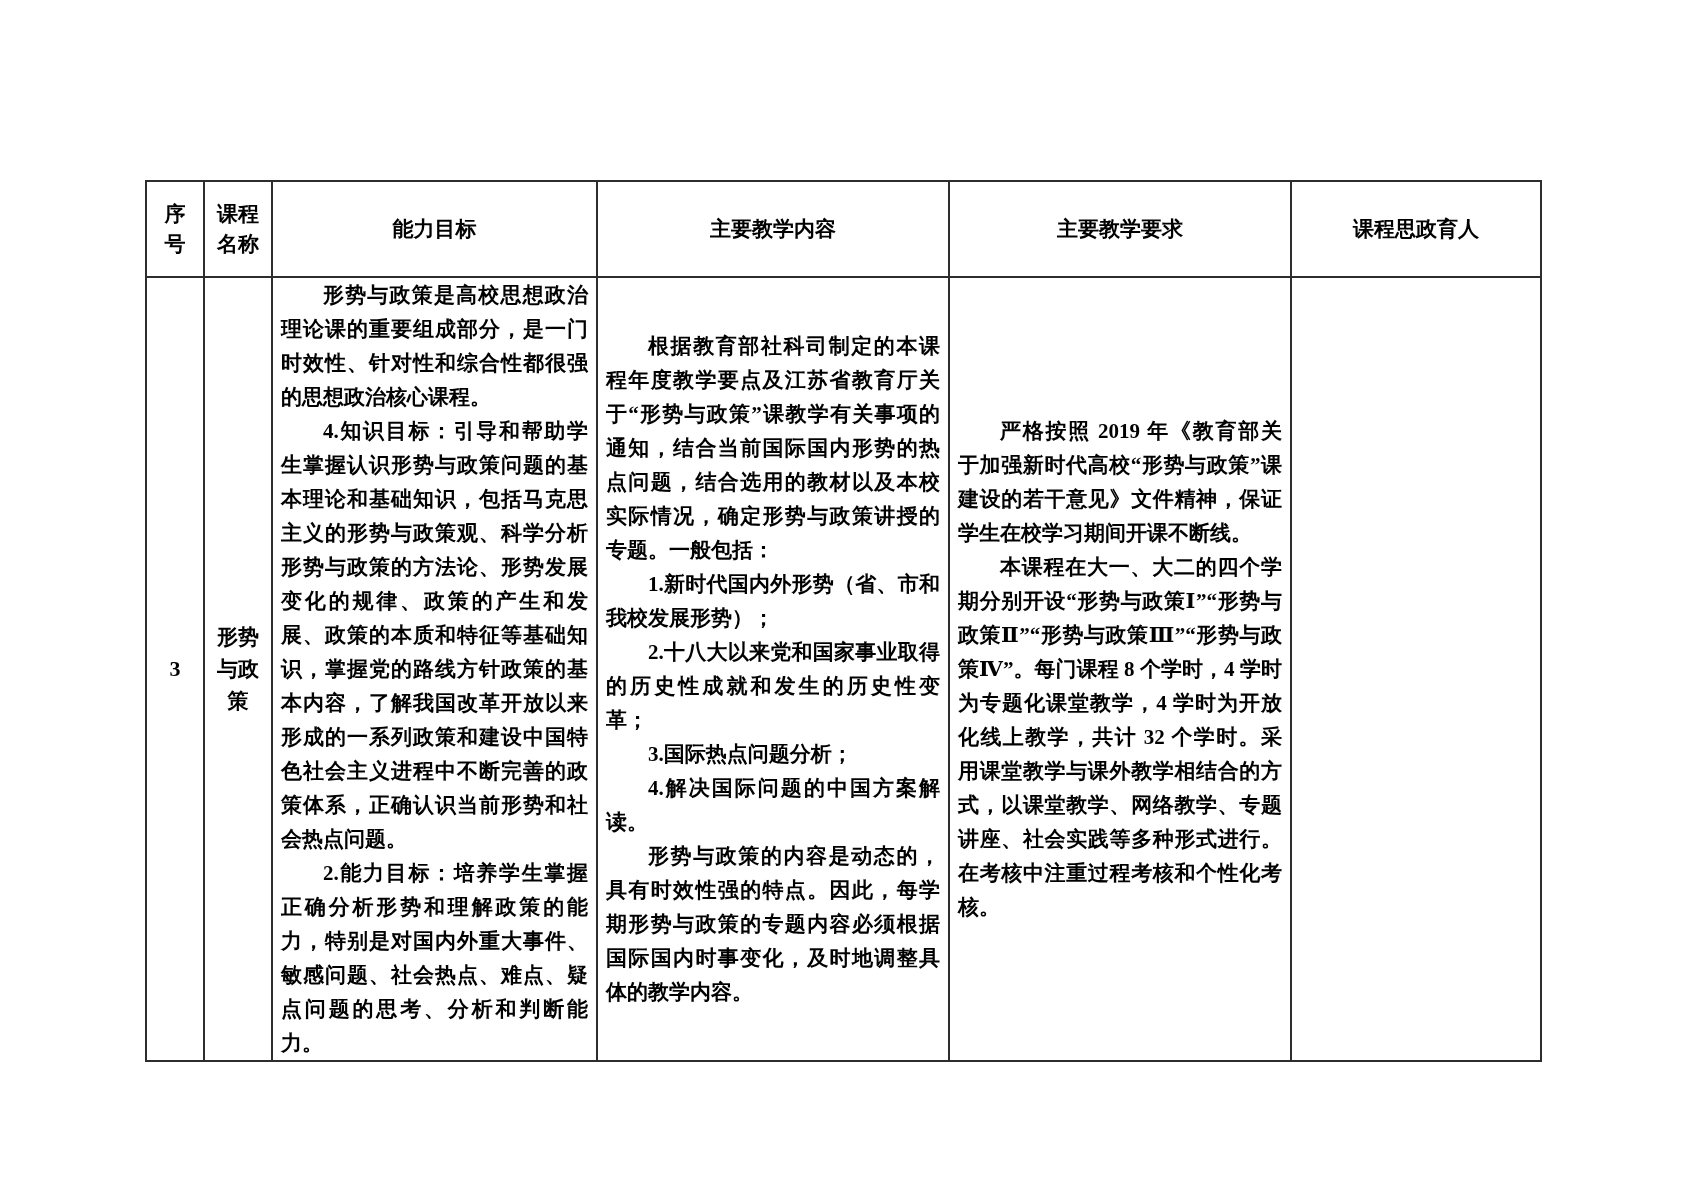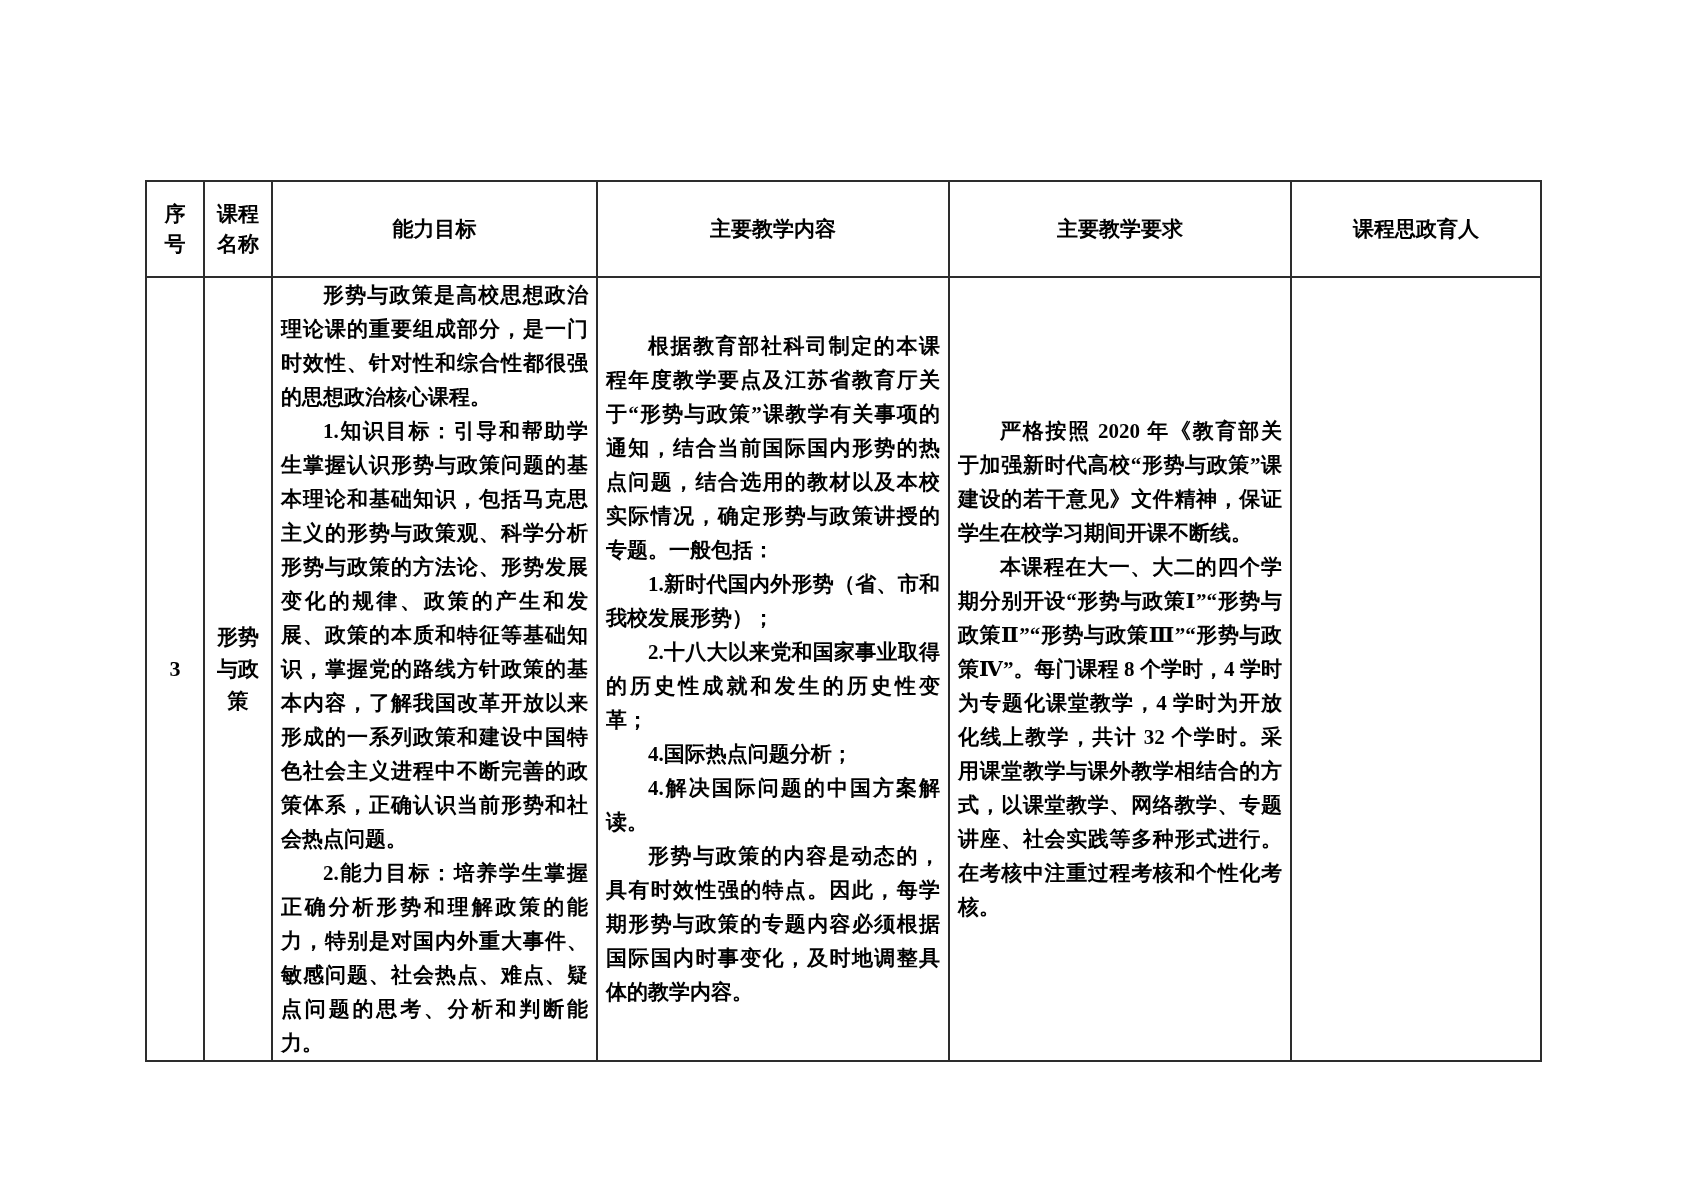--- a/index.html
+++ b/index.html
@@ -88,32 +88,32 @@
         <th class="col-requirements">主要教学要求</th>
         <th class="col-ideology">课程思政育人</th>
       </tr>
     </thead>
     <tbody>
       <tr>
         <td class="cell-index">3</td>
         <td class="cell-name">形势与政策</td>
         <td class="cell-text">
           <p>形势与政策是高校思想政治理论课的重要组成部分，是一门时效性、针对性和综合性都很强的思想政治核心课程。</p>
-          <p>1.知识目标：引导和帮助学生掌握认识形势与政策问题的基本理论和基础知识，包括马克思主义的形势与政策观、科学分析形势与政策的方法论、形势发展变化的规律、政策的产生和发展、政策的本质和特征等基础知识，掌握党的路线方针政策的基本内容，了解我国改革开放以来形成的一系列政策和建设中国特色社会主义进程中不断完善的政策体系，正确认识当前形势和社会热点问题。</p>
+          <p>4.知识目标：引导和帮助学生掌握认识形势与政策问题的基本理论和基础知识，包括马克思主义的形势与政策观、科学分析形势与政策的方法论、形势发展变化的规律、政策的产生和发展、政策的本质和特征等基础知识，掌握党的路线方针政策的基本内容，了解我国改革开放以来形成的一系列政策和建设中国特色社会主义进程中不断完善的政策体系，正确认识当前形势和社会热点问题。</p>
           <p>2.能力目标：培养学生掌握正确分析形势和理解政策的能力，特别是对国内外重大事件、敏感问题、社会热点、难点、疑点问题的思考、分析和判断能力。</p>
         </td>
         <td class="cell-text">
           <p>根据教育部社科司制定的本课程年度教学要点及江苏省教育厅关于“形势与政策”课教学有关事项的通知，结合当前国际国内形势的热点问题，结合选用的教材以及本校实际情况，确定形势与政策讲授的专题。一般包括：</p>
           <p>1.新时代国内外形势（省、市和我校发展形势）；</p>
           <p>2.十八大以来党和国家事业取得的历史性成就和发生的历史性变革；</p>
-          <p>4.国际热点问题分析；</p>
+          <p>3.国际热点问题分析；</p>
           <p>4.解决国际问题的中国方案解读。</p>
           <p>形势与政策的内容是动态的，具有时效性强的特点。因此，每学期形势与政策的专题内容必须根据国际国内时事变化，及时地调整具体的教学内容。</p>
         </td>
         <td class="cell-text">
-          <p>严格按照 2020 年《教育部关于加强新时代高校“形势与政策”课建设的若干意见》文件精神，保证学生在校学习期间开课不断线。</p>
+          <p>严格按照 2019 年《教育部关于加强新时代高校“形势与政策”课建设的若干意见》文件精神，保证学生在校学习期间开课不断线。</p>
           <p>本课程在大一、大二的四个学期分别开设“形势与政策Ⅰ”“形势与政策Ⅱ”“形势与政策Ⅲ”“形势与政策Ⅳ”。每门课程 8 个学时，4 学时为专题化课堂教学，4 学时为开放化线上教学，共计 32 个学时。采用课堂教学与课外教学相结合的方式，以课堂教学、网络教学、专题讲座、社会实践等多种形式进行。在考核中注重过程考核和个性化考核。</p>
         </td>
         <td class="cell-text cell-ideology"></td>
       </tr>
     </tbody>
   </table>
 </div>
 
 </body></html>

